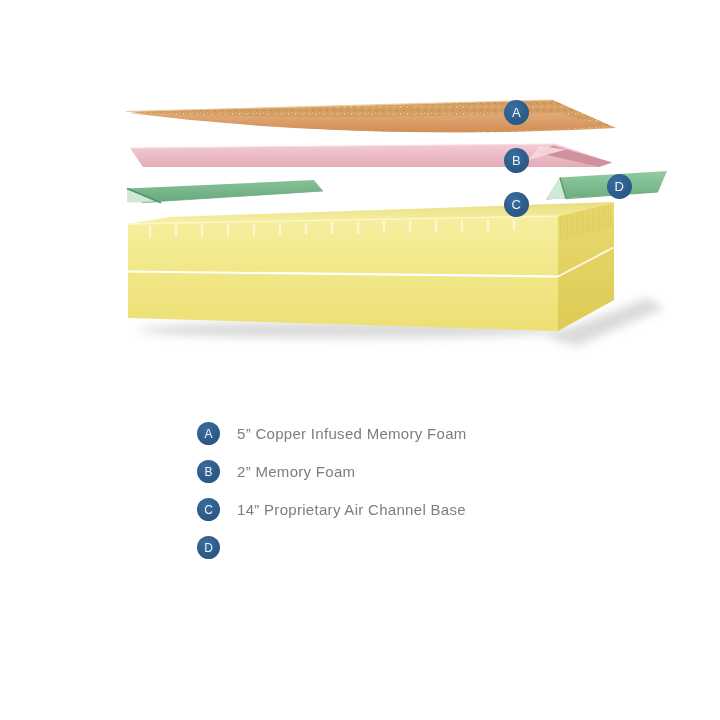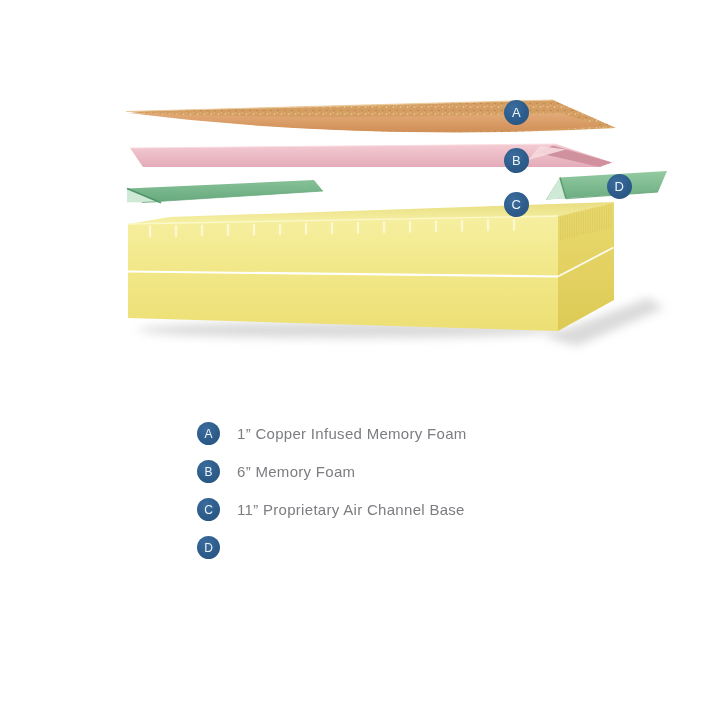--- a/index.html
+++ b/index.html
@@ -157,27 +157,27 @@
   </svg>
 
   <div class="badge badge-a">A</div>
   <div class="badge badge-b">B</div>
   <div class="badge badge-c">C</div>
   <div class="badge badge-d">D</div>
 
   <div class="legend">
     <div class="legend-row">
       <div class="legend-badge">A</div>
-      <div class="legend-label">1” Copper Infused Memory Foam</div>
+      <div class="legend-label">5” Copper Infused Memory Foam</div>
     </div>
     <div class="legend-row">
       <div class="legend-badge">B</div>
-      <div class="legend-label">6” Memory Foam</div>
+      <div class="legend-label">2” Memory Foam</div>
     </div>
     <div class="legend-row">
       <div class="legend-badge">C</div>
-      <div class="legend-label">11” Proprietary Air Channel Base</div>
+      <div class="legend-label">14” Proprietary Air Channel Base</div>
     </div>
     <div class="legend-row">
       <div class="legend-badge">D</div>
     </div>
   </div>
 </div>
 
 </body></html>

